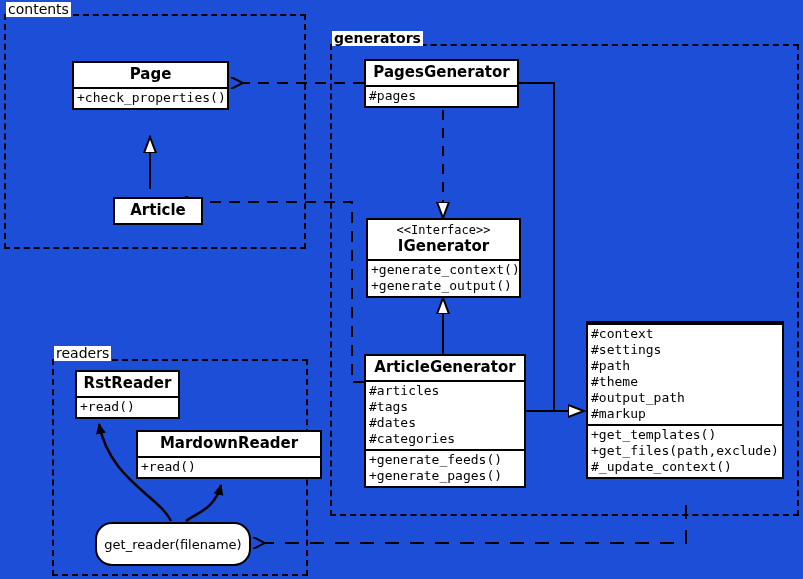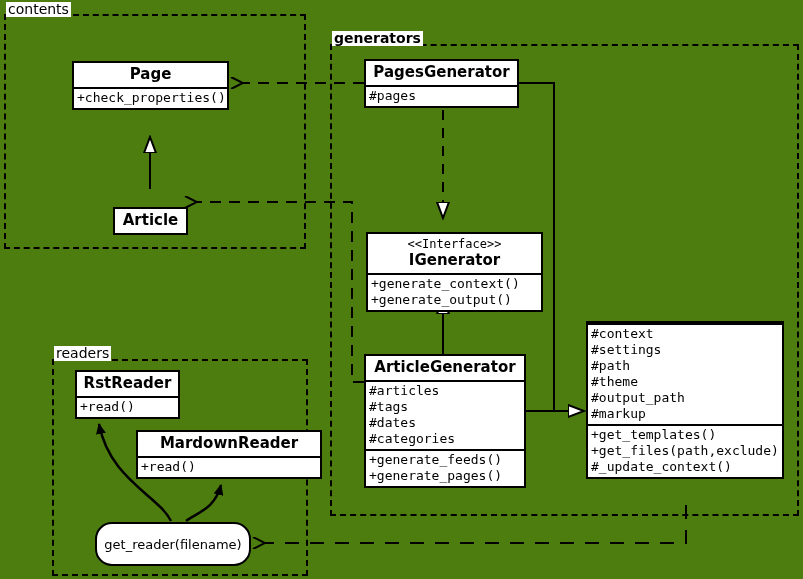--- a/index.html
+++ b/index.html
@@ -8,21 +8,21 @@
     background: #ffffff;
   }
   body {
     font-family: "DejaVu Sans", sans-serif;
     -webkit-font-smoothing: antialiased;
   }
   #canvas {
     position: relative;
     width: 803px;
     height: 579px;
-    background: #4d7c0f;
+    background: #1d4ed8;
     overflow: hidden;
   }
   #edges {
     position: absolute;
     left: 0; top: 0;
     width: 803px;
     height: 579px;
     pointer-events: none;
   }
 
@@ -165,32 +165,32 @@
   <div class="package" style="left:52px; top:359px; width:256px; height:217px;"></div>
   <div class="package-label" style="left:54px; top:346px;">readers</div>
 
   <div class="uml-class" style="left:72px; top:34px; width:157px;margin-top:27px;">
     <div class="uml-head">Page</div>
     <div class="uml-compartment uml-sep">
       <div>+check_properties()</div>
     </div>
   </div>
 
-  <div class="uml-class" style="left:113px; top:207px; width:75px;">
+  <div class="uml-class" style="left:113px; top:197px; width:90px;">
     <div class="uml-head">Article</div>
   </div>
 
   <div class="uml-class" style="left:364px; top:59px; width:155px;">
     <div class="uml-head">PagesGenerator</div>
     <div class="uml-compartment uml-sep">
       <div>#pages</div>
     </div>
   </div>
 
-  <div class="uml-class" style="left:366px; top:232px; width:177px;">
+  <div class="uml-class" style="left:366px; top:218px; width:155px;">
     <div class="uml-head">
       <span class="uml-stereotype">&lt;&lt;Interface&gt;&gt;</span>
       <span>IGenerator</span>
     </div>
     <div class="uml-compartment uml-sep">
       <div>+generate_context()</div>
       <div>+generate_output()</div>
     </div>
   </div>
 

